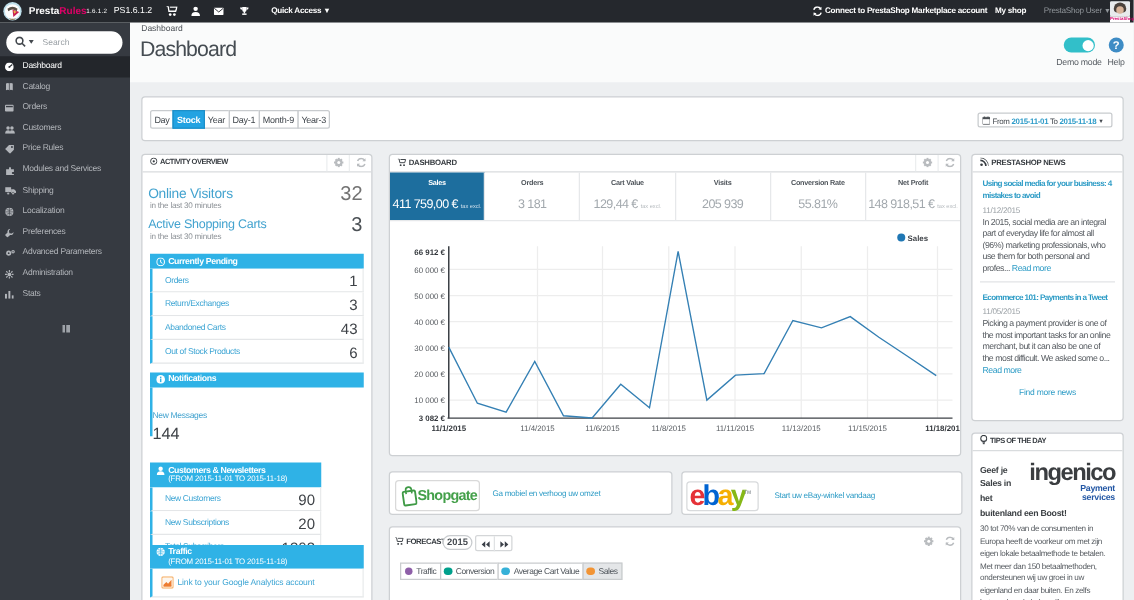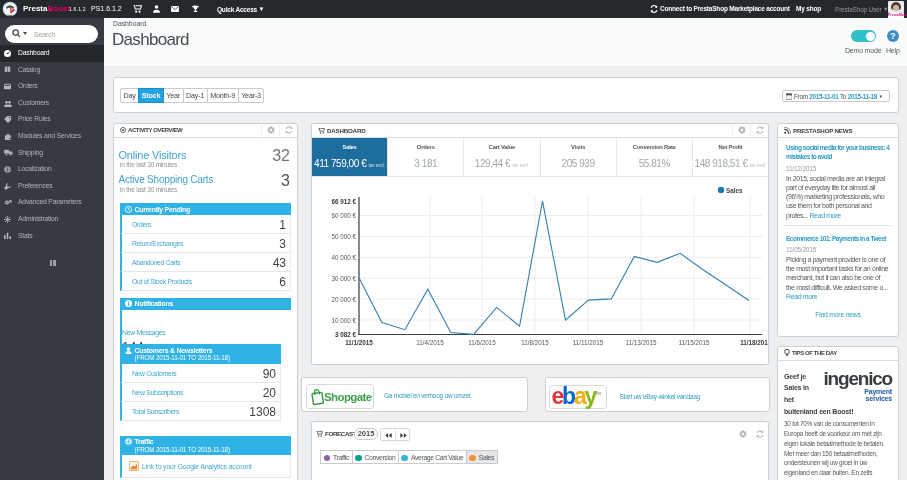--- a/index.html
+++ b/index.html
@@ -88,21 +88,21 @@
 <body>
 <div id="topbar">
   <svg class="abs" style="left:2px;top:1px" width="16" height="16" viewBox="0 0 24 24">
     <circle cx="12" cy="12" r="11" fill="#bfe0ec"></circle>
     <circle cx="12" cy="12.5" r="9" fill="#fdfdfd"></circle>
     <path d="M6 9 Q12 4 18 9 L17 12 Q12 8 7 12 Z" fill="#5a5148"></path>
     <path d="M12 10 L20 13 L13 19 Z" fill="#c81e51"></path>
     <path d="M13 11 L17 12.5 L14 15 Z" fill="#e8b64a"></path>
     <path d="M8 20 Q12 22 16 20 L15 22 Q12 23 9 22 Z" fill="#8c7a55"></path>
   </svg>
-  <span class="t" style="left:23px;font-size:8px;letter-spacing:0">Presta<span style="color:#df0067">Boost</span></span>
+  <span class="t" style="left:23px;font-size:8px;letter-spacing:0">Presta<span style="color:#df0067">Rules</span></span>
   <span class="t" style="left:69px;font-size:5px;font-weight:normal;letter-spacing:.2px">1.6.1.2</span>
   <span class="t" style="left:91px;font-size:7px;letter-spacing:0;font-weight:normal">PS1.6.1.2</span>
   <svg class="abs" style="left:133px;top:5px" width="9" height="8" viewBox="0 0 13 12">
       <path d="M0 0h2l1 6h8l1.6-5H4" stroke="#fff" stroke-width="1.6" fill="none"></path>
       <circle cx="4.5" cy="10" r="1.6" fill="#fff"></circle>
       <circle cx="9.5" cy="10" r="1.6" fill="#fff"></circle>
     </svg>
   <svg class="abs" style="left:153px;top:5px" width="7" height="8" viewBox="0 0 11 12">
       <circle cx="5.5" cy="3" r="2.8" fill="#fff"></circle>
       <path d="M0 12 Q0 7 5.5 7 Q11 7 11 12 Z" fill="#fff"></path>
@@ -291,21 +291,21 @@
             <rect x="3.4" y="3.3" width="1.3" height="3.2" fill="#2fb2e6"></rect>
             <rect x="3.4" y="1.5" width="1.3" height="1.3" fill="#2fb2e6"></rect>
           </svg>Notifications</div>
       <div class="notif">
         <div class="cell">
             <div class="h">New Messages</div>
             <div class="n">144</div>
           </div>
       </div>
     </div>
-    <div class="abs" style="left:6px;top:220px;width:161px">
+    <div class="abs" style="left:6px;top:246px;width:137px">
       <div class="secbar"><svg width="7" height="7" viewBox="0 0 8 8">
             <circle cx="4" cy="2.3" r="2" fill="#fff"></circle>
             <path d="M0.5 8 Q0.5 4.6 4 4.6 Q7.5 4.6 7.5 8 Z" fill="#fff"></path>
           </svg>Customers &amp; Newsletters<span class="sub2">(FROM 2015-11-01 TO 2015-11-18)</span></div>
       <div class="srow">
           <span class="l">New Customers</span>
           <span class="v">90</span>
         </div>
       <div class="srow">
           <span class="l">New Subscriptions</span>
@@ -426,21 +426,21 @@
           <text x="223" y="168">11/8/2015</text>
           <text x="276" y="168">11/11/2015</text>
           <text x="329" y="168">11/13/2015</text>
           <text x="382" y="168">11/15/2015</text>
         <text x="442" y="168" font-weight="bold" fill="#33373c">11/18/201</text>
       </g>
       <circle cx="409" cy="13" r="3.2" fill="#1f77b4"></circle>
       <text x="414" y="15.5" font-size="6.3" font-weight="bold" fill="#42464b">Sales</text>
     </svg>
   </div>
-  <div class="bcard" style="left:197px;width:227px">
+  <div class="bcard" style="left:207px;width:227px">
     <div class="abs" style="left:4px;top:6px;width:68px;height:24.5px;border:1px solid #d9d9d9;border-radius:3px">
       <svg class="abs" style="left:3.5px;top:3px" width="13" height="18" viewBox="0 0 13 18">
           <g transform="rotate(-8 6 9)">
             <rect x="1.5" y="5" width="10" height="11" rx="1" stroke="#3f9a46" stroke-width="1.5" fill="none"></rect>
             <path d="M4.2 7 V4 a2.3 2.3 0 0 1 4.6 0 V7" stroke="#3f9a46" stroke-width="1.3" fill="none"></path>
           </g>
         </svg>
       <span class="abs" style="left:17px;top:5.5px;font-size:11.5px;font-weight:bold;color:#44a04a;letter-spacing:-.6px">Shopgate</span>
     </div>
     <div class="abs" style="left:82px;top:14px;font-size:6.5px;letter-spacing:-.25px;color:#2e9cc6">Ga mobiel en verhoog uw omzet</div>

